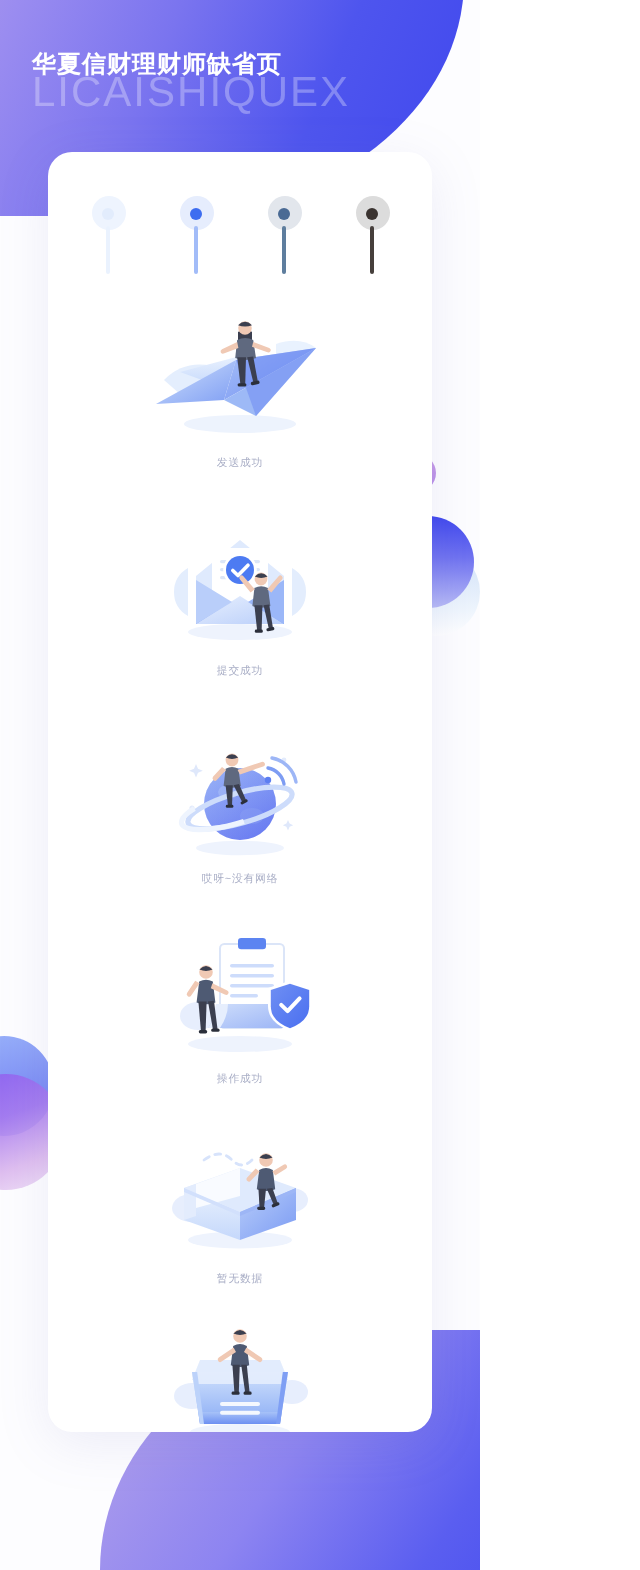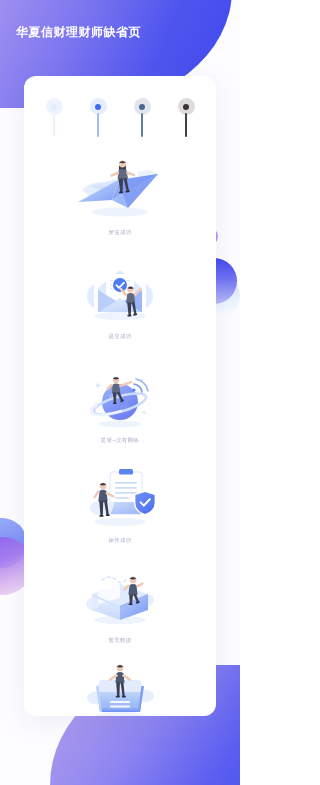--- a/index.html
+++ b/index.html
@@ -172,20 +172,21 @@
 
   <div class="blob-top"></div>
   <div class="blob-bottom"></div>
 
   <div class="deco deco-blue-big-shadow"></div>
   <div class="deco deco-pink-small"></div>
   <div class="deco deco-blue-big"></div>
   <div class="deco deco-left-blue"></div>
   <div class="deco deco-left-purple"></div>
 
+  <div class="watermark">LICAISHIQUEX</div>
   <div class="page-title">华夏信财理财师缺省页</div>
 
   <div class="card">
 
     <div class="pins">
       <div class="pin">
         <div class="halo" style="background:#eef4fe"></div>
         <div class="dot" style="background:#e2ecfc"></div>
         <div class="stem" style="background:#eaf2fe"></div>
       </div>

